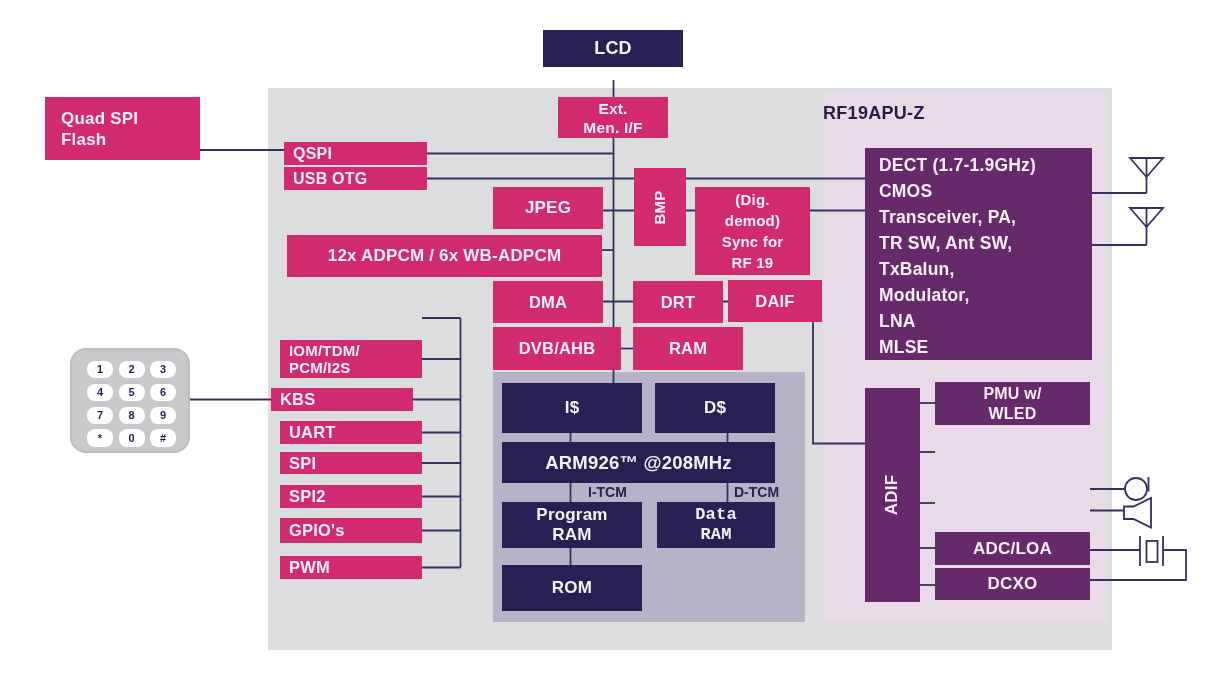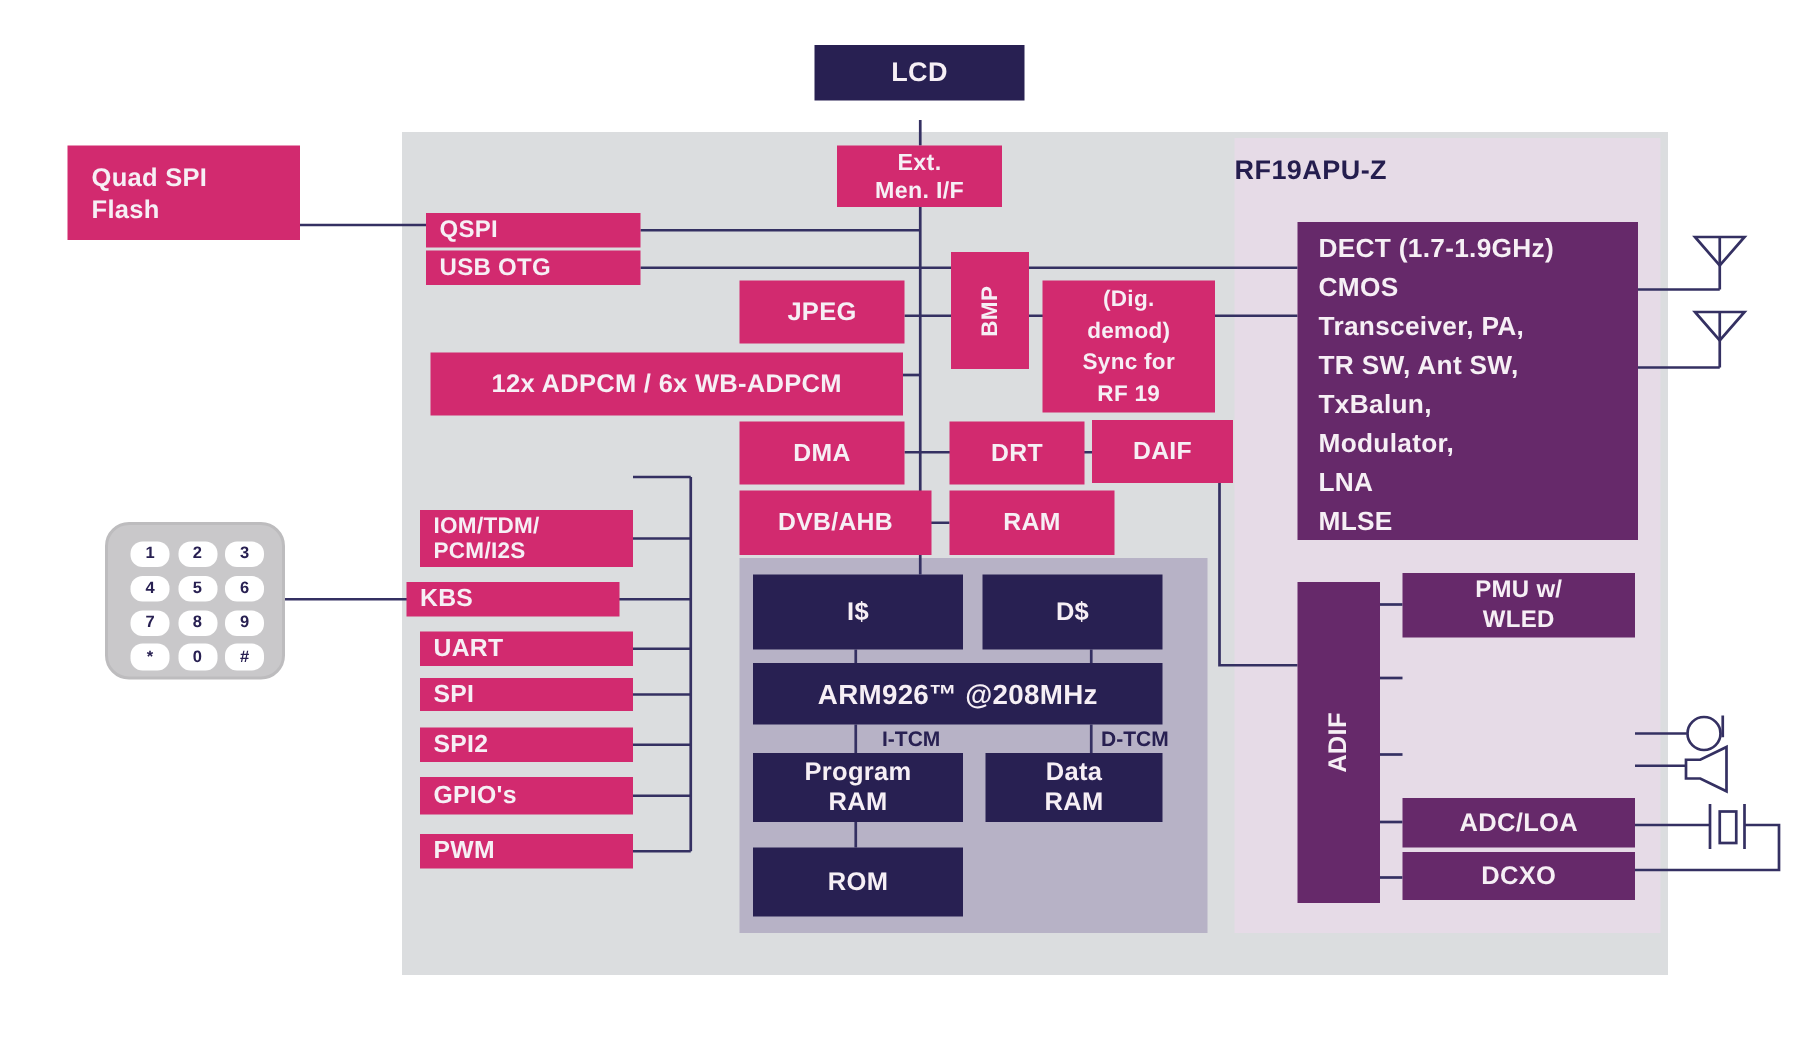--- a/index.html
+++ b/index.html
@@ -152,21 +152,21 @@
     <div class="key" style="left:78px;top:79px;">#</div>
   </div>
 
   <div class="bx nv" style="left:502px;top:383px;width:140px;height:50px;font-size:17px;">I$</div>
   <div class="bx nv" style="left:655px;top:383px;width:120px;height:50px;font-size:17px;">D$</div>
   <div class="bx nv" style="left:502px;top:442px;width:273px;height:41px;font-size:18.5px;">ARM926™ @208MHz</div>
   <div class="lab" style="left:588px;top:484px;font-size:14px;">I-TCM</div>
   <div class="lab" style="left:734px;top:484px;font-size:14px;">D-TCM</div>
   <div class="bx nv" style="left:502px;top:502px;width:140px;height:46px;font-size:17px;line-height:20px;">Program
 RAM</div>
-  <div class="bx nv" style="left:657px;top:502px;width:118px;height:46px;font-size:17px;line-height:20px;">Data
+  <div class="bx nv" style="left:657px;top:502px;width:118px;height:46px;font-size:17px;line-height:20px;font-family:Liberation Mono, monospace;">Data
 RAM</div>
   <div class="bx nv" style="left:502px;top:565px;width:140px;height:46px;font-size:17px;">ROM</div>
 
   <div class="rf-title">RF19APU-Z</div>
   <div class="bx pp lft topalign" style="left:865px;top:148px;width:227px;height:212px;font-size:17.5px;line-height:26px;padding:4px 4px 0 14px;box-sizing:border-box;">DECT (1.7-1.9GHz)
 CMOS
 Transceiver, PA,
 TR SW, Ant SW,
 TxBalun,
 Modulator,

